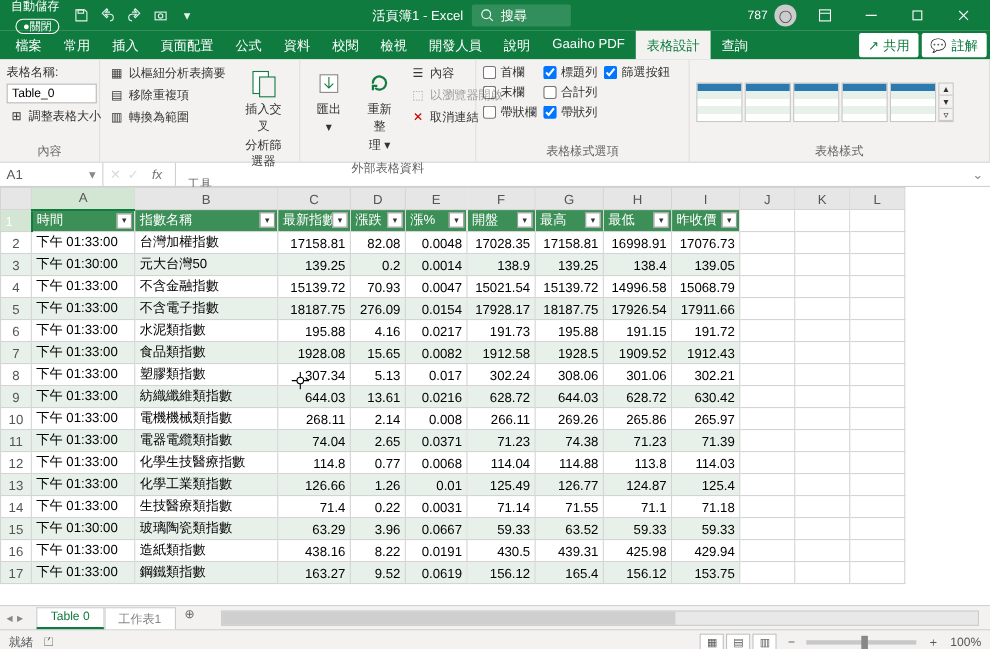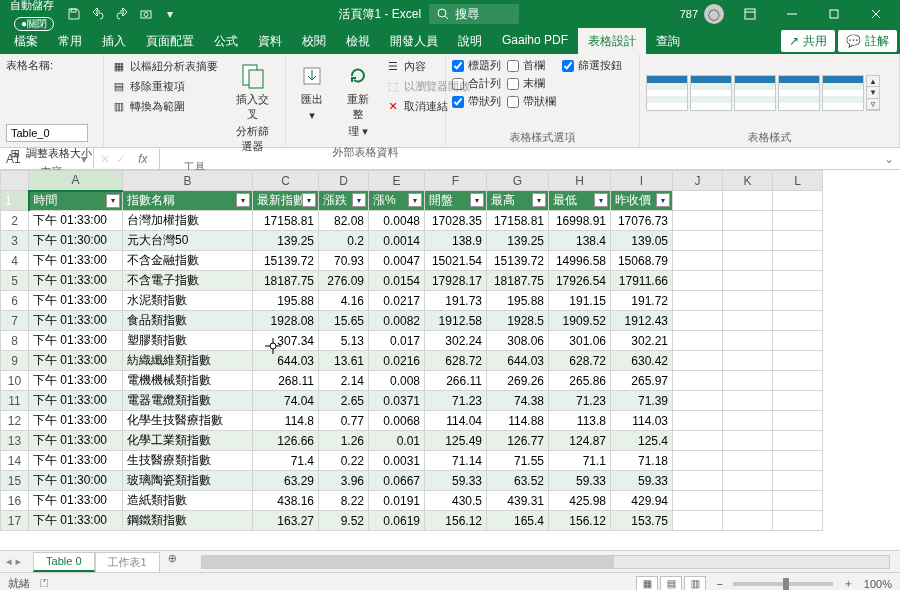--- a/index.html
+++ b/index.html
@@ -29,21 +29,21 @@
 
 .ribbon { height: 94px; background: #f3f2f1; border-bottom: 1px solid #d0d0d0; display: flex; font-size: 11px; color: #333; }
 .group { border-right: 1px solid #e0dfde; display: flex; flex-direction: column; padding: 4px 6px 0; }
 .group-body { flex: 1; display: flex; align-items: flex-start; gap: 6px; }
 .group-label { text-align: center; color: #666; font-size: 11px; padding: 2px 0; }
 .stack { display: flex; flex-direction: column; gap: 3px; }
 .rbtn { display: flex; align-items: center; gap: 4px; padding: 1px 2px; white-space: nowrap; }
 .rbtn .ico { width: 14px; height: 14px; display: inline-flex; align-items: center; justify-content: center; }
 .bigbtn { display: flex; flex-direction: column; align-items: center; justify-content: center; padding: 4px 6px; gap: 2px; text-align: center; }
 .bigbtn .bigico { width: 28px; height: 28px; }
-.propname { background: #fff; border: 1px solid #b7b7b7; padding: 2px 4px; width: 82px; font-size: 11px; margin-top: 48px; }
+.propname { background: #fff; border: 1px solid #b7b7b7; padding: 2px 4px; width: 82px; font-size: 11px; }
 .chk { display: flex; align-items: center; gap: 4px; }
 .chk input { width: 12px; height: 12px; }
 .stylegallery { display: flex; gap: 2px; }
 .styleitem { width: 42px; height: 36px; border: 1px solid #c8c8c8; background: linear-gradient(#2a7ab0 0 20%, #e8f0ea 20% 40%, #fff 40% 60%, #e8f0ea 60% 80%, #fff 80% 100%); }
 .stylescroll { width: 14px; display: flex; flex-direction: column; border: 1px solid #c8c8c8; }
 .stylescroll div { flex: 1; display: flex; align-items: center; justify-content: center; font-size: 9px; border-bottom: 1px solid #c8c8c8; }
 
 
 .fbar { height: 22px; border-bottom: 1px solid #d0d0d0; display: flex; align-items: center; background: #fff; }
 .namebox { width: 94px; border-right: 1px solid #d0d0d0; padding: 0 6px; height: 100%; display: flex; align-items: center; font-size: 12px; color: #555; }
@@ -169,21 +169,21 @@
   <div class="tab">說明</div>
   <div class="tab">Gaaiho PDF</div>
   <div class="tab active">表格設計</div>
   <div class="tab">查詢</div>
   <div class="tabspacer"></div>
   <div class="tabbtn">↗ <span>共用</span></div>
   <div class="tabbtn">💬 <span>註解</span></div>
 </div>
 
 <div class="ribbon">
-  <div class="group" style="width:104px">
+  <div class="group" style="width:91px">
     <div class="group-body">
         <div class="stack">
       <span>表格名稱:</span>
       <input class="propname" value="Table_0" style="">
       <div class="rbtn">
             <span class="ico">⊞</span>
             <span>調整表格大小</span>
           </div>
     </div>
       </div>
@@ -249,46 +249,46 @@
             <span class="ico" style="color:#c00">✕</span>
             <span>取消連結</span>
           </div>
       </div>
     </div>
     <div class="group-label">外部表格資料</div>
   </div>
 
   <div class="group" style="width:194px">
     <div class="group-body">
+      <div class="stack">
+        <label class="chk">
+            <input type="checkbox" style="">
+            <span>首欄</span>
+          </label>
+        <label class="chk">
+            <input type="checkbox" style="">
+            <span>末欄</span>
+          </label>
+        <label class="chk">
+            <input type="checkbox" style="">
+            <span>帶狀欄</span>
+          </label>
+      </div>
       <div class="stack">
         <label class="chk">
             <input type="checkbox" checked="" style="">
             <span>標題列</span>
           </label>
         <label class="chk">
             <input type="checkbox" style="">
             <span>合計列</span>
           </label>
         <label class="chk">
             <input type="checkbox" checked="" style="">
             <span>帶狀列</span>
-          </label>
-      </div>
-      <div class="stack">
-        <label class="chk">
-            <input type="checkbox" style="">
-            <span>首欄</span>
-          </label>
-        <label class="chk">
-            <input type="checkbox" style="">
-            <span>末欄</span>
-          </label>
-        <label class="chk">
-            <input type="checkbox" style="">
-            <span>帶狀欄</span>
           </label>
       </div>
       <div class="stack">
         <label class="chk">
             <input type="checkbox" checked="" style="">
             <span>篩選按鈕</span>
           </label>
       </div>
     </div>
     <div class="group-label">表格樣式選項</div>

